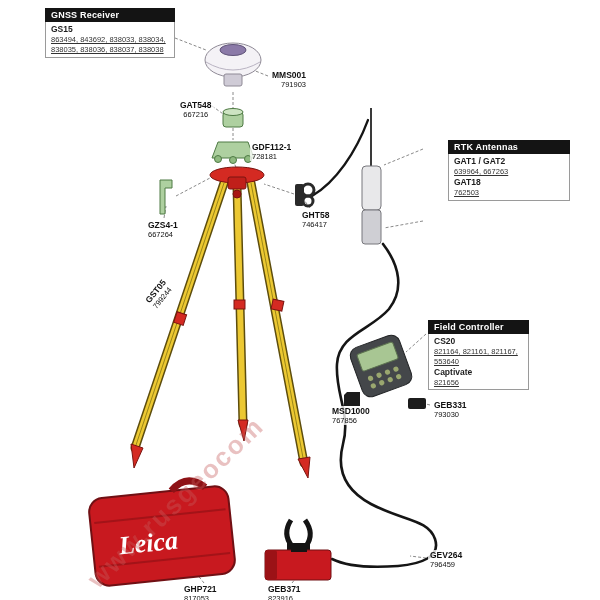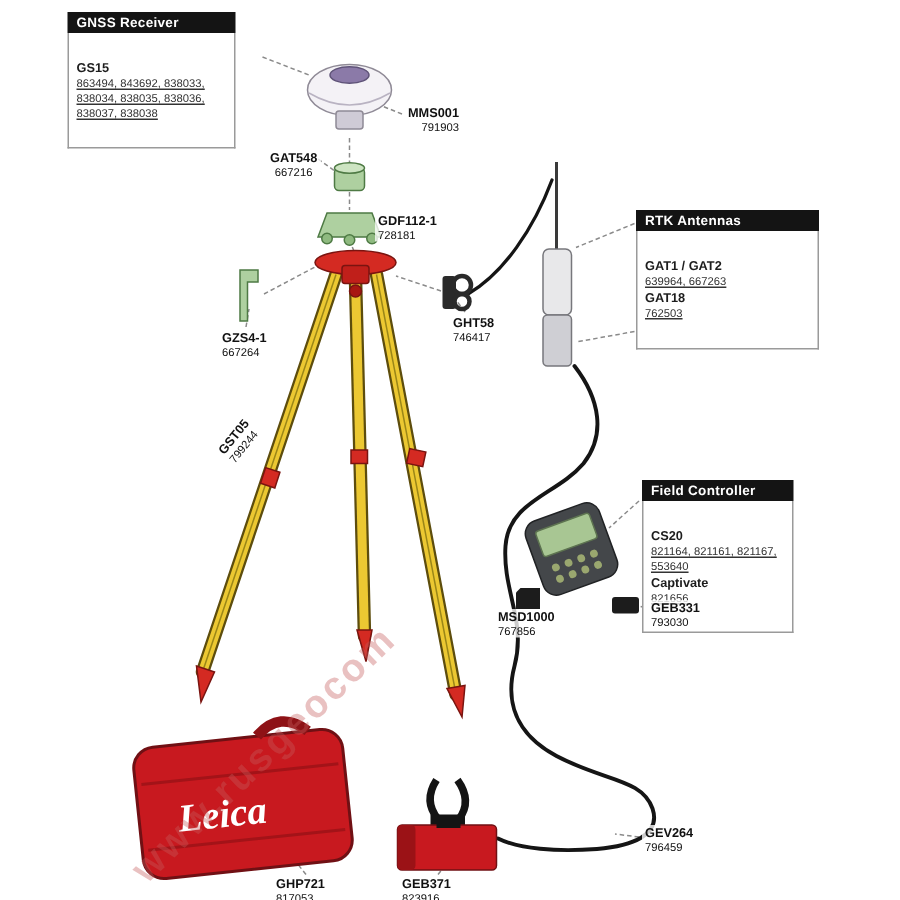--- a/index.html
+++ b/index.html
@@ -2,21 +2,21 @@
 <html><head>
 <meta charset="utf-8">
 <style>
   * { margin:0; padding:0; box-sizing:border-box; }
   html,body { background:#ffffff; font-family:"Liberation Sans", sans-serif; }
   .stage { position:relative; width:600px; height:600px; background:#fff; overflow:hidden; }
   .stage > svg { position:absolute; left:0; top:0; }
 
   .callout { position:absolute; }
   .co-header { background:#141414; color:#fff; font-weight:bold; font-size:9px; padding:2px 6px; letter-spacing:.2px; }
-  .co-body { background:#fff; border:1px solid #9a9a9a; border-top:none; padding:18px 5px; line-height:1.3; color:#1d1d1d; }
+  .co-body { background:#fff; border:1px solid #9a9a9a; border-top:none; padding:2px 5px; line-height:1.3; color:#1d1d1d; }
   .co-model { font-weight:bold; font-size:8.5px; }
   .co-parts { font-size:7.5px; color:#333;text-decoration:underline; }
 
   .plabel { position:absolute; color:#111; line-height:1.2; background:rgba(255,255,255,.78); padding:0 2px; }
   .pl-name { font-weight:bold; font-size:8.5px; white-space:nowrap; }
   .pl-num  { font-size:7.5px; white-space:nowrap; }
   .rotated { transform:rotate(-51deg); transform-origin:left top; background:transparent; }
 
   .watermark { position:absolute; left:92px; top:568px; transform-origin:0 50%;
     transform:rotate(-44deg); font-size:26px; font-weight:bold; letter-spacing:2px;
@@ -158,29 +158,29 @@
       <rect x="287" y="543" width="23" height="8" fill="#141414" stroke="none"></rect>
     </g>
 
     <g>
       <rect x="265" y="550" width="66" height="30" rx="3" fill="#c8191f" stroke="#701014"></rect>
       <rect x="265" y="550" width="12" height="30" rx="3" fill="#9b1216"></rect>
       <rect x="291" y="545" width="16" height="7" fill="#141414"></rect>
     </g>
   </svg>
 
-  <div class="callout" style="left:45px; top:8px; width:112px;">
+  <div class="callout" style="left:45px; top:8px; width:130px;">
     <div class="co-header">GNSS Receiver</div>
     <div class="co-body">
       <div class="co-model">GS15</div>
       <div class="co-parts">863494, 843692, 838033, 838034, 838035, 838036, 838037, 838038</div>
     </div>
   </div>
 
-  <div class="callout" style="left:424px; top:140px; width:122px;">
+  <div class="callout" style="left:448px; top:140px; width:122px;">
     <div class="co-header">RTK Antennas</div>
     <div class="co-body">
       <div class="co-model">GAT1 / GAT2</div>
       <div class="co-parts">639964, 667263</div>
       <div class="co-model">GAT18</div>
       <div class="co-parts">762503</div>
     </div>
   </div>
 
 

